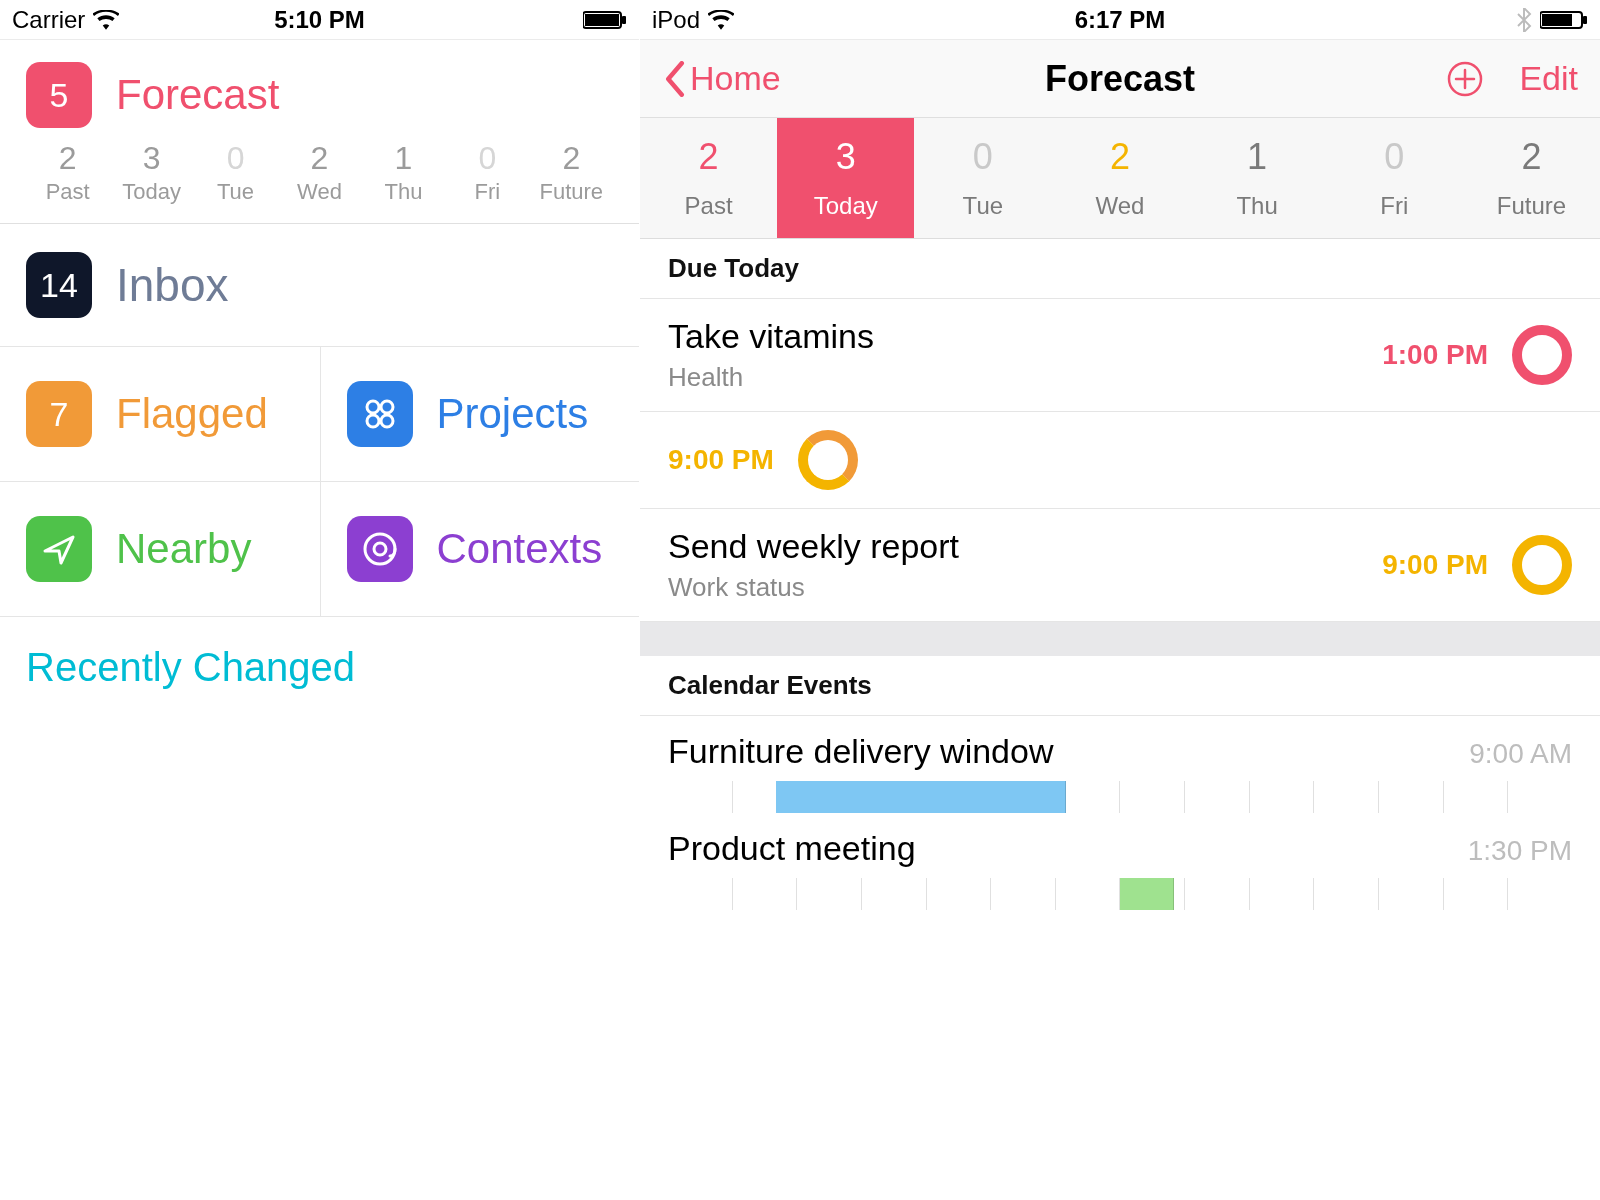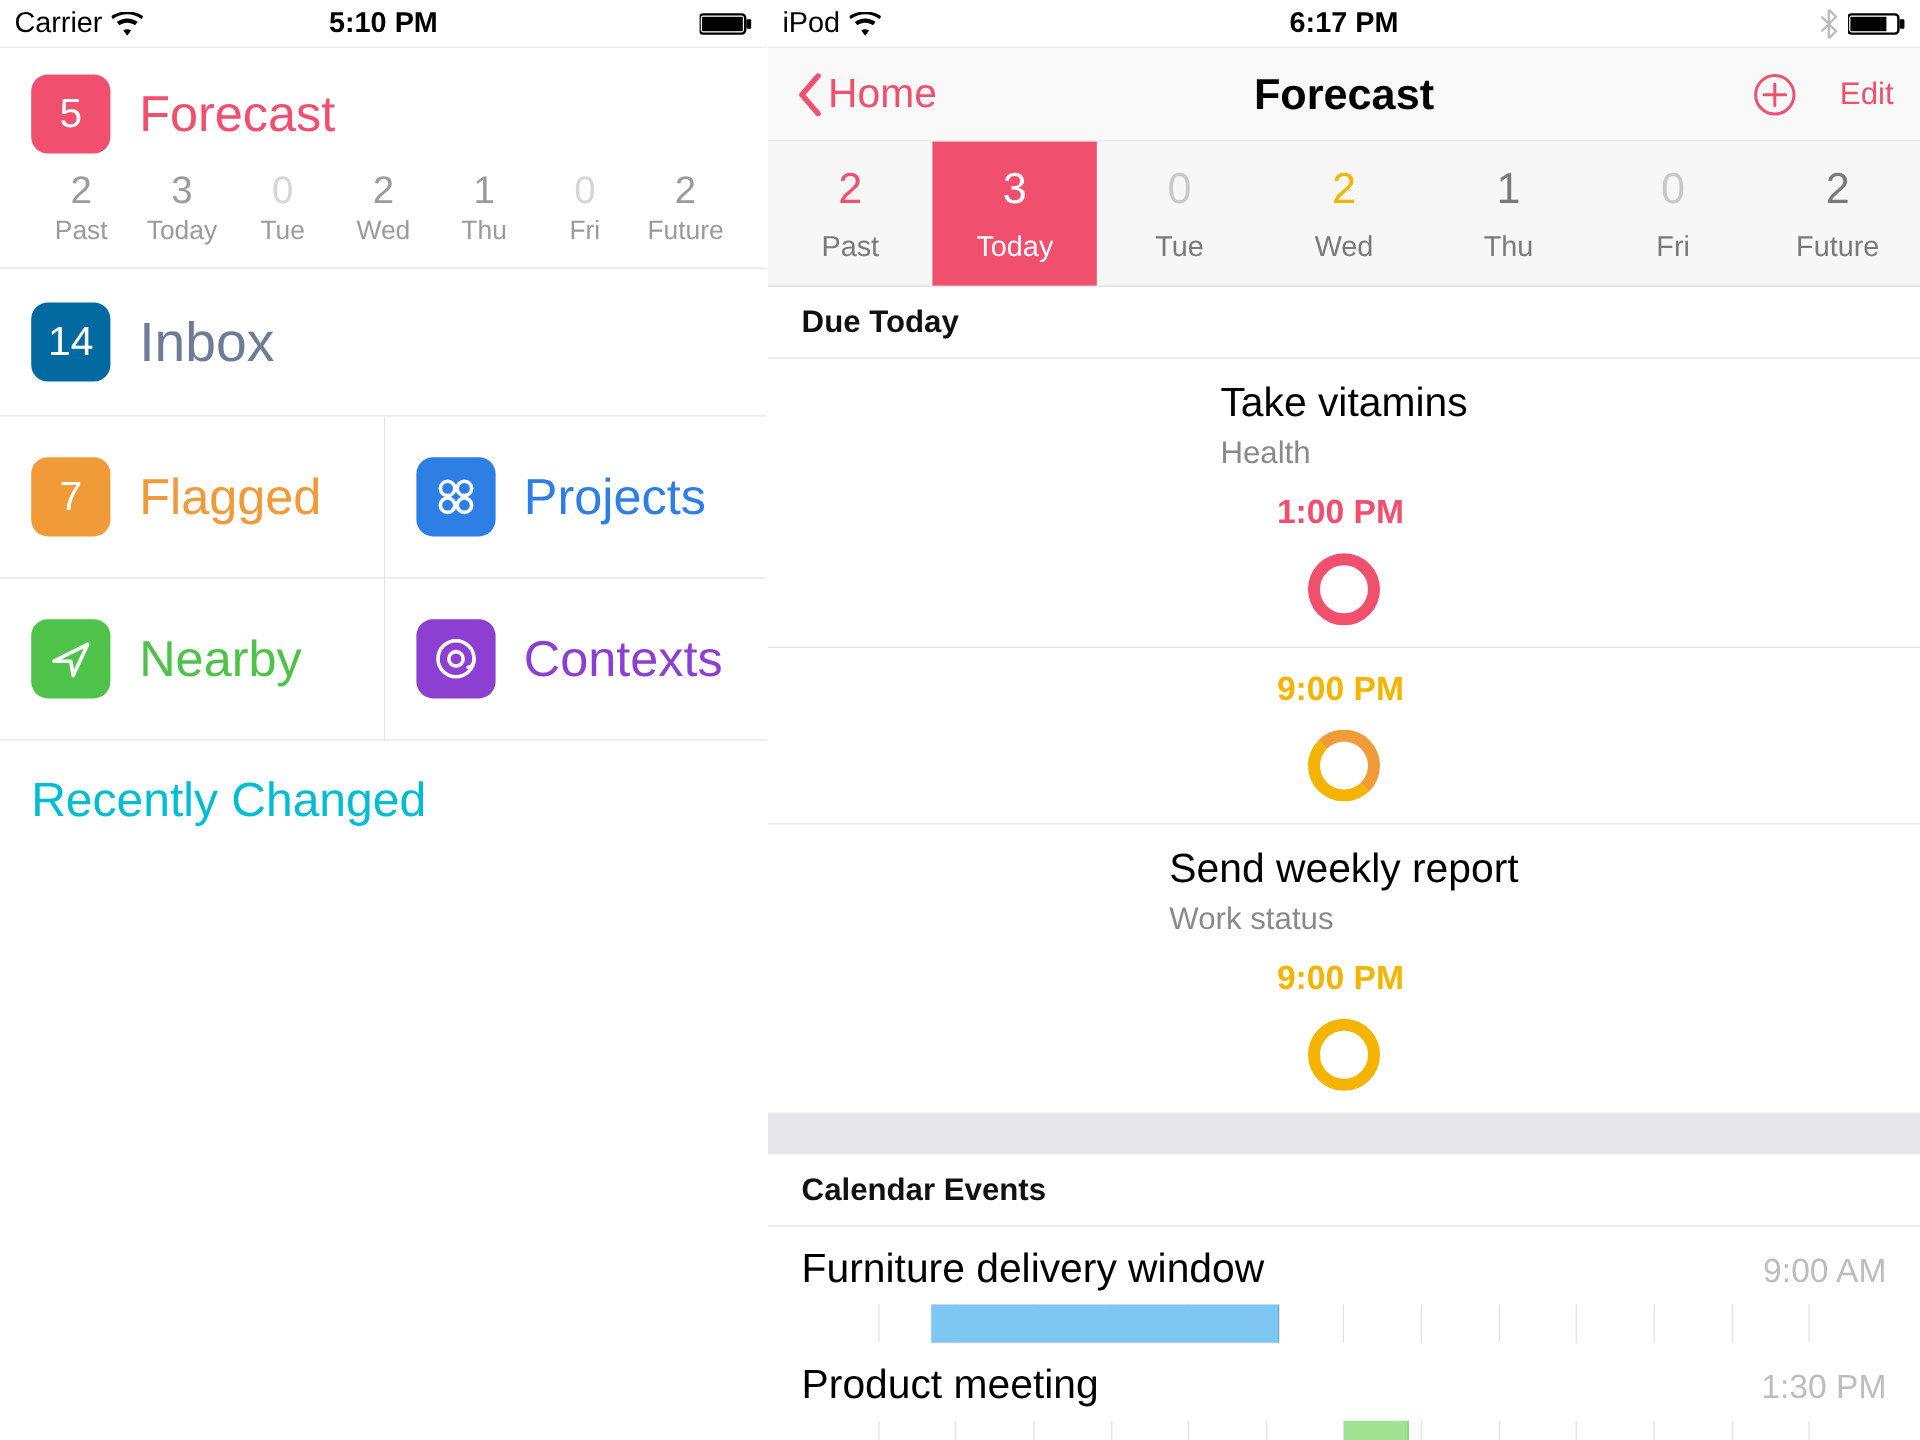--- a/index.html
+++ b/index.html
@@ -28,29 +28,29 @@
   .left .gcell { display:flex; align-items:center; padding:34px 26px; gap:24px; }
   .left .gcell.right-col { border-left:1px solid rgba(0,0,0,0.10);}
   .left .grid2 .row2 { border-top:1px solid rgba(0,0,0,0.10);}
   .left .link { font-size:40px; padding:28px 26px; color:#00bcd4; font-weight:400;}
   
   .right .navbar { height:78px; display:flex; align-items:center; padding:0 22px; border-bottom:1px solid rgba(0,0,0,0.10); background:#f9f9f9;}
   .right .nav-back { display:flex; align-items:center; gap:2px; color:#f0506e; font-size:34px; font-weight:400; flex:1;}
   .right .nav-title { flex:0 0 auto; font-size:36px; font-weight:700; color:#000;}
   .right .nav-actions { flex:1; display:flex; justify-content:flex-end; align-items:center; gap:34px;}
   .right .nav-add { color:#f0506e; }
-  .right .nav-edit { color:#f0506e; font-size:26px; font-weight:400;}
+  .right .nav-edit { color:#f0506e; font-size:34px; font-weight:400;}
   .right .days2 { display:flex; border-bottom:1px solid rgba(0,0,0,0.10); background:#f7f7f7;}
   .right .d2 { flex:1; text-align:center; padding:18px 0 18px 0; }
   .right .d2 .num { font-size:36px; font-weight:400; }
   .right .d2 .lbl { font-size:24px; margin-top:14px; font-weight:400; }
   .right .d2.sel { background:#f0506e; }
   .right .d2.sel .num, .right .d2.sel .lbl { color:#fff; }
   .right .section-head { padding:14px 28px; font-size:26px; font-weight:700; color:#111; border-bottom:1px solid rgba(0,0,0,0.10);}
-  .right .task { display:flex; align-items:center; padding:18px 28px; border-bottom:1px solid rgba(0,0,0,0.10); gap:18px;flex-direction:column;}
+  .right .task { display:flex; align-items:center; padding:18px 28px; border-bottom:1px solid rgba(0,0,0,0.10); gap:18px;}
   .right .task .body { flex:1; }
   .right .task .t-title { font-size:34px; font-weight:400; color:#000; }
   .right .task .t-sub { font-size:26px; color:#8a8a8a; margin-top:6px;}
   .right .task .t-time { font-size:28px; font-weight:700; margin-right:6px;}
   .right .ring { width:60px; height:60px; border-radius:50%; border:10px solid; }
   .right .gap { height:34px; background:#e8e8ea; }
   .right .event { padding:16px 28px 0 28px; }
   .right .e-head { display:flex; justify-content:space-between; align-items:baseline;}
   .right .e-title { font-size:34px; font-weight:400; color:#000;}
   .right .e-time { font-size:28px; color:#bdbdbd; font-weight:400;}
@@ -122,21 +122,21 @@
           <div class="num" style="color:#d6d6d6">0</div>
           <div class="lbl">Fri</div>
         </div>
       <div class="dcell">
           <div class="num">2</div>
           <div class="lbl">Future</div>
         </div>
     </div>
 
     <div class="row-full">
-      <div class="badge" style="background:#0369a1">
+      <div class="badge" style="background:#0f172a">
           <span>14</span>
         </div>
       <div class="label" style="color:#6f7c96">Inbox</div>
     </div>
 
     <div class="grid2">
       <div class="gcell">
         <div class="badge" style="background:#f19a38">
             <span>7</span>
           </div>

